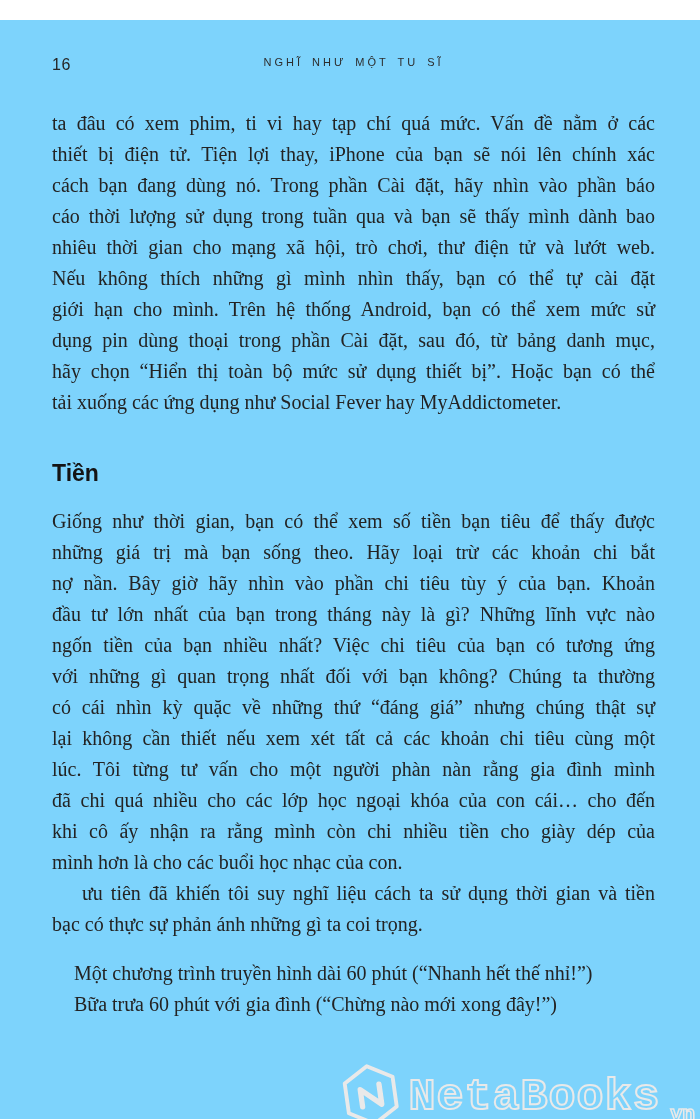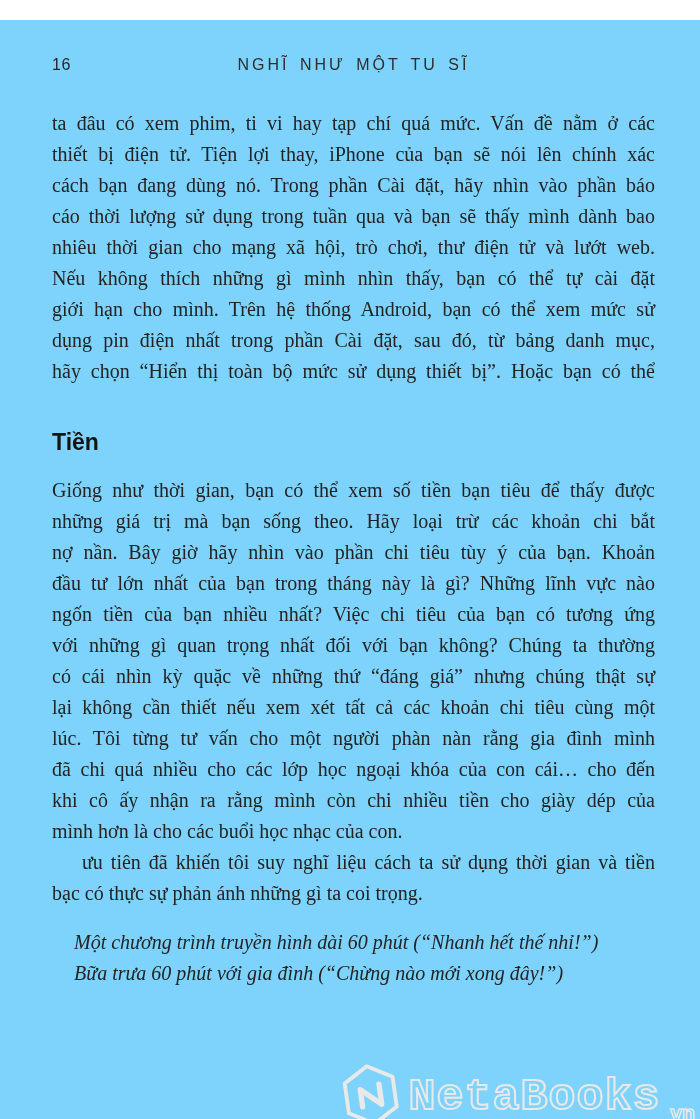--- a/index.html
+++ b/index.html
@@ -24,21 +24,21 @@
   }
   .page-number {
     position: absolute;
     left: 0; top: 0;
     font-size: 16px;
     color: #262626;
     letter-spacing: 0.5px;
   }
   .running-title {
     text-align: center;
-    font-size: 16px;
+    font-size: 11px;
     letter-spacing: 3px;
     color: #2d2d2d;
     word-spacing: 3px;
   }
   
   .text-col {
     position: absolute;
     left: 52px;
     width: 603px;
     top: 88px;
@@ -54,21 +54,21 @@
   .section-heading {
     margin-top: 40px;
     font-family: Liberation Sans, sans-serif;
     font-weight: 700;
     font-size: 23px;
     line-height: 30px;
     color: #141414;
   }
   .para-2 { margin-top: 18px; }
   .para-3 .tline:first-child { text-indent: 30px; }
-  .quote-block { margin-top: 18px; padding-left: 22px; font-style: italic; }
+  .quote-block { margin-top: 18px; padding-left: 22px; }
   .quote-block .tline { text-align: left; text-align-last: left; }
   
   .watermark {
     position: absolute;
     right: 5px;
     bottom: 8px;
     display: flex;
     align-items: center;
     gap: 8px;
   }
@@ -104,22 +104,23 @@
 
   <div class="text-col">
     <div class="para para-1">
         <div class="tline">ta đâu có xem phim, ti vi hay tạp chí quá mức. Vấn đề nằm ở các</div>
         <div class="tline">thiết bị điện tử. Tiện lợi thay, iPhone của bạn sẽ nói lên chính xác</div>
         <div class="tline">cách bạn đang dùng nó. Trong phần Cài đặt, hãy nhìn vào phần báo</div>
         <div class="tline">cáo thời lượng sử dụng trong tuần qua và bạn sẽ thấy mình dành bao</div>
         <div class="tline">nhiêu thời gian cho mạng xã hội, trò chơi, thư điện tử và lướt web.</div>
         <div class="tline">Nếu không thích những gì mình nhìn thấy, bạn có thể tự cài đặt</div>
         <div class="tline">giới hạn cho mình. Trên hệ thống Android, bạn có thể xem mức sử</div>
-        <div class="tline">dụng pin điện nhất trong phần Cài đặt, sau đó, từ bảng danh mục,</div>
+        <div class="tline">dụng pin dùng thoại trong phần Cài đặt, sau đó, từ bảng danh mục,</div>
         <div class="tline">hãy chọn “Hiển thị toàn bộ mức sử dụng thiết bị”. Hoặc bạn có thể</div>
+        <div class="tline tline-last">tải xuống các ứng dụng như Social Fever hay MyAddictometer.</div>
       </div>
 
     <div class="section-heading">Tiền</div>
 
     <div class="para para-2">
         <div class="tline">Giống như thời gian, bạn có thể xem số tiền bạn tiêu để thấy được</div>
         <div class="tline">những giá trị mà bạn sống theo. Hãy loại trừ các khoản chi bắt</div>
         <div class="tline">nợ nần. Bây giờ hãy nhìn vào phần chi tiêu tùy ý của bạn. Khoản</div>
         <div class="tline">đầu tư lớn nhất của bạn trong tháng này là gì? Những lĩnh vực nào</div>
         <div class="tline">ngốn tiền của bạn nhiều nhất? Việc chi tiêu của bạn có tương ứng</div>

